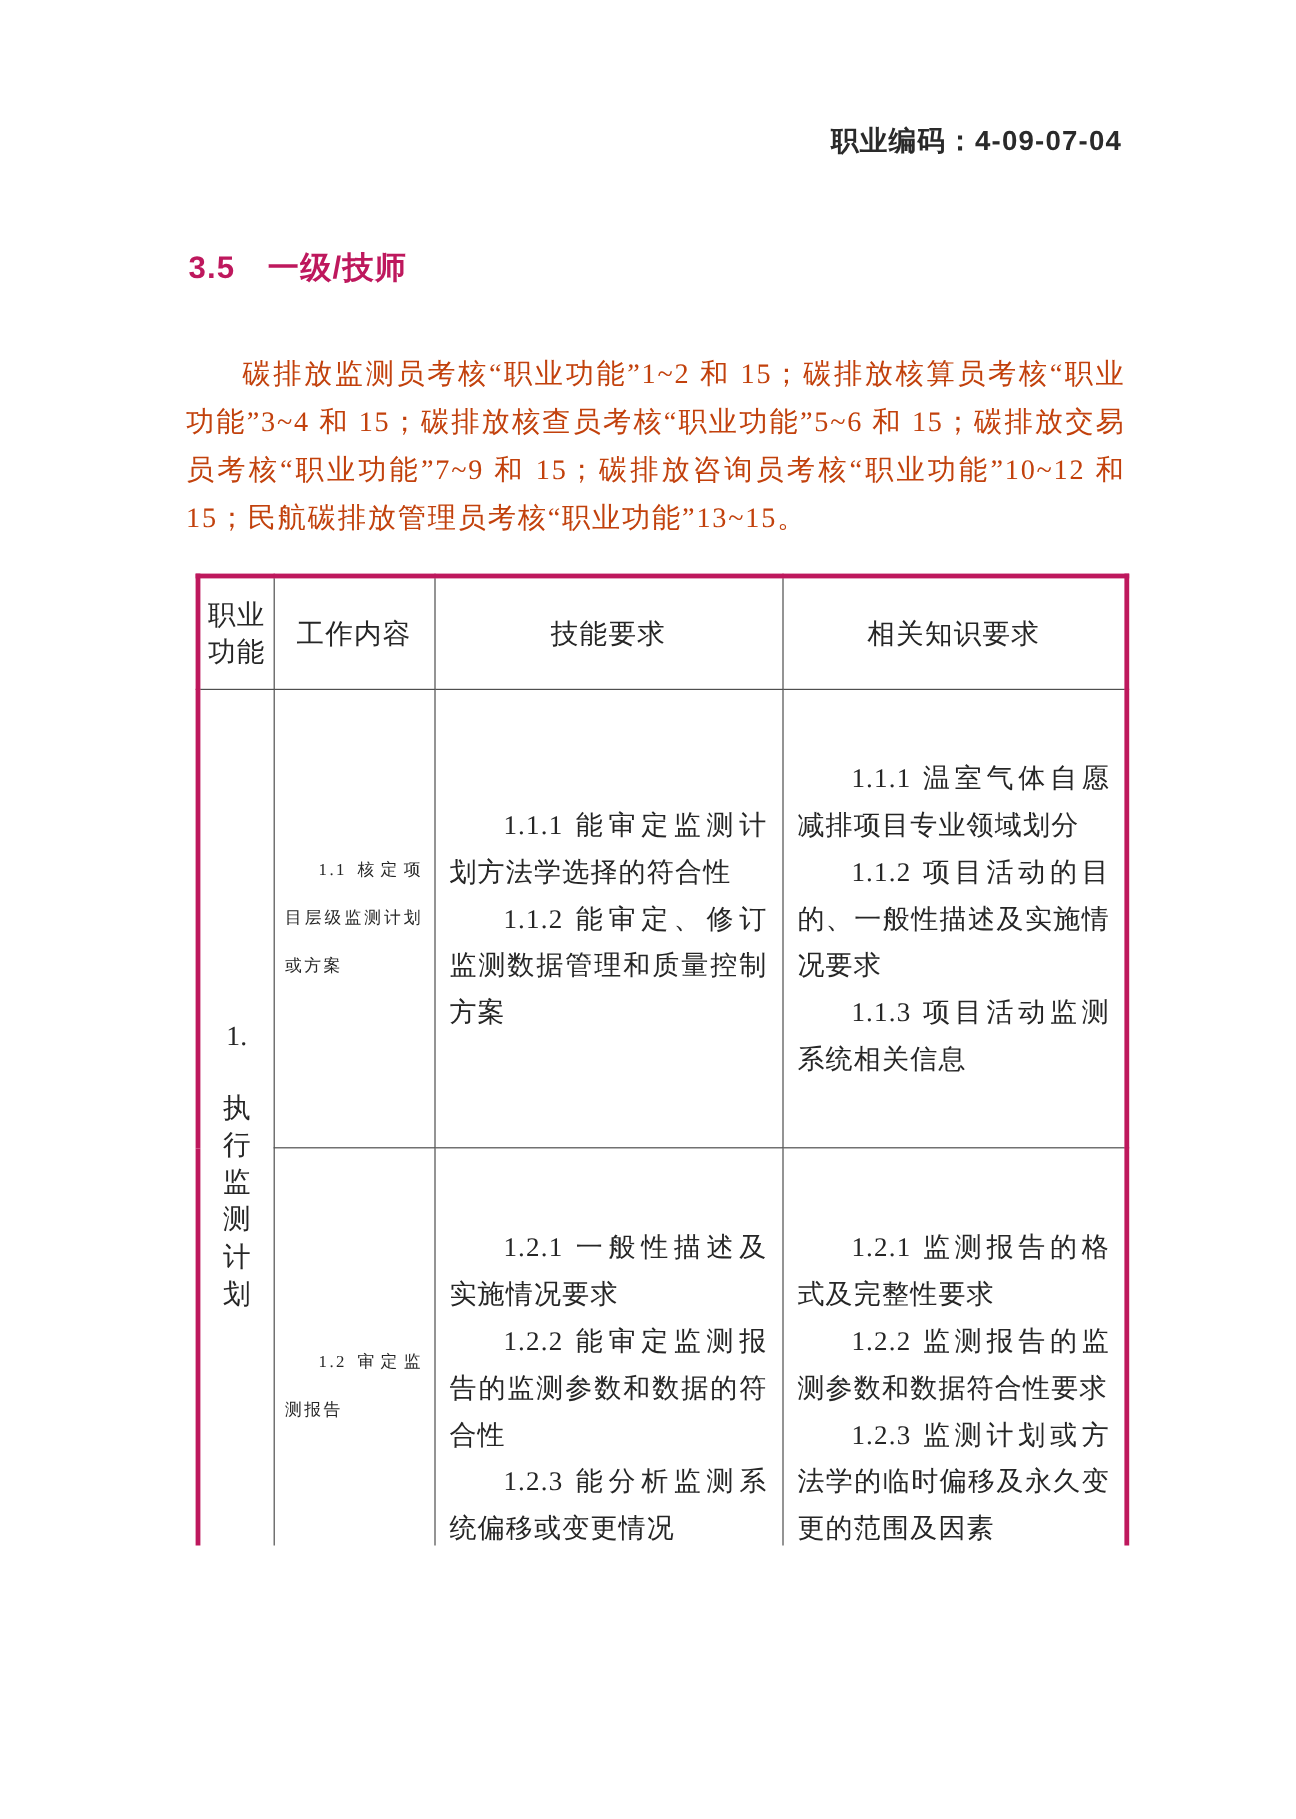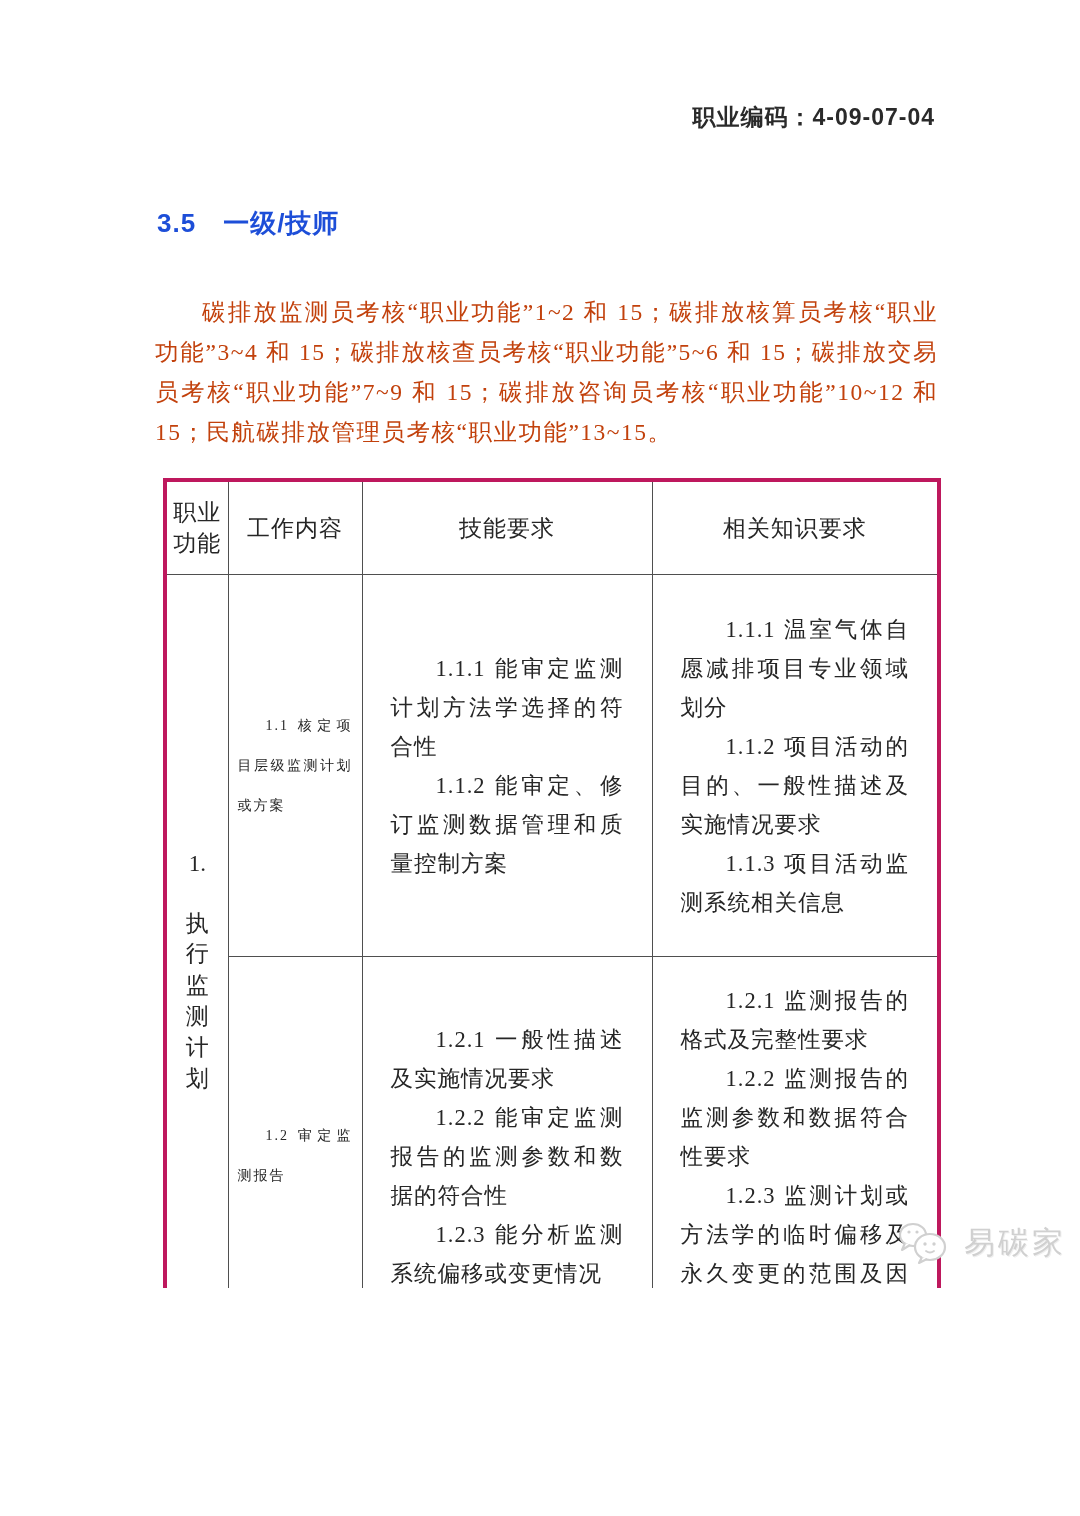--- a/index.html
+++ b/index.html
@@ -26,21 +26,21 @@
     color: #2a2a2a;
   }
 
   .section-title {
     position: absolute;
     left: 157px; top: 206px;
     font-family: "Liberation Sans", "DejaVu Sans", sans-serif;
     font-weight: bold;
     font-size: 26px;
     letter-spacing: 1px;
-    color: #1d4ed8;
+    color: #be185d;
   }
 
   .intro {
     position: absolute;
     left: 155px; top: 268px;
     width: 783px;
     font-size: 23.5px;
     line-height: 40px;
     letter-spacing: 1.5px;
     text-align: justify;
@@ -91,21 +91,21 @@
     letter-spacing: 31px;
   }
 
   .work-cell {
     padding: 0 9px;
     font-size: 14px;
     line-height: 40px;
     letter-spacing: 2px;
   }
   .skill-cell, .knowledge-cell {
-    padding: 0 28px;
+    padding: 0 12px;
     font-size: 22.5px;
     line-height: 39px;
     letter-spacing: 1px;
   }
   .cell-para {
     margin: 0;
     text-indent: 2em;
     text-align: justify;
   }
 
@@ -193,30 +193,14 @@
           <p class="cell-para">1.2.1 监测报告的格式及完整性要求</p>
           <p class="cell-para">1.2.2 监测报告的监测参数和数据符合性要求</p>
           <p class="cell-para">1.2.3 监测计划或方法学的临时偏移及永久变更的范围及因素</p>
         </td>
       </tr>
     </tbody>
   </table>
 
   <div class="page-number">51</div>
 
-  <div class="watermark">
-    <span style="display:inline-block; line-height:0;">
-      <svg width="58" height="46" viewBox="0 0 58 46" fill="none">
-        <ellipse cx="17" cy="15" rx="13" ry="11" stroke="#d0d0d0" stroke-width="2.2" fill="#ffffff"></ellipse>
-        <path d="M9 23 L6 30 L14 25" stroke="#d0d0d0" stroke-width="2.2" fill="#ffffff" stroke-linejoin="round"></path>
-        <circle cx="13" cy="12" r="1.6" fill="#d0d0d0"></circle>
-        <circle cx="21" cy="12" r="1.6" fill="#d0d0d0"></circle>
-        <ellipse cx="34" cy="27" rx="15" ry="13" stroke="#d0d0d0" stroke-width="2.2" fill="#ffffff"></ellipse>
-        <path d="M26 37 L23 43 L31 39" stroke="#d0d0d0" stroke-width="2.2" fill="#ffffff" stroke-linejoin="round"></path>
-        <circle cx="29" cy="24" r="1.7" fill="#d0d0d0"></circle>
-        <circle cx="38" cy="24" r="1.7" fill="#d0d0d0"></circle>
-        <path d="M30 31 Q34 34 38 31" stroke="#d0d0d0" stroke-width="1.8" fill="none" stroke-linecap="round"></path>
-      </svg>
-    </span>
-    <span class="watermark-text">易碳家</span>
-  </div>
 
 </div>
 
 </body></html>

